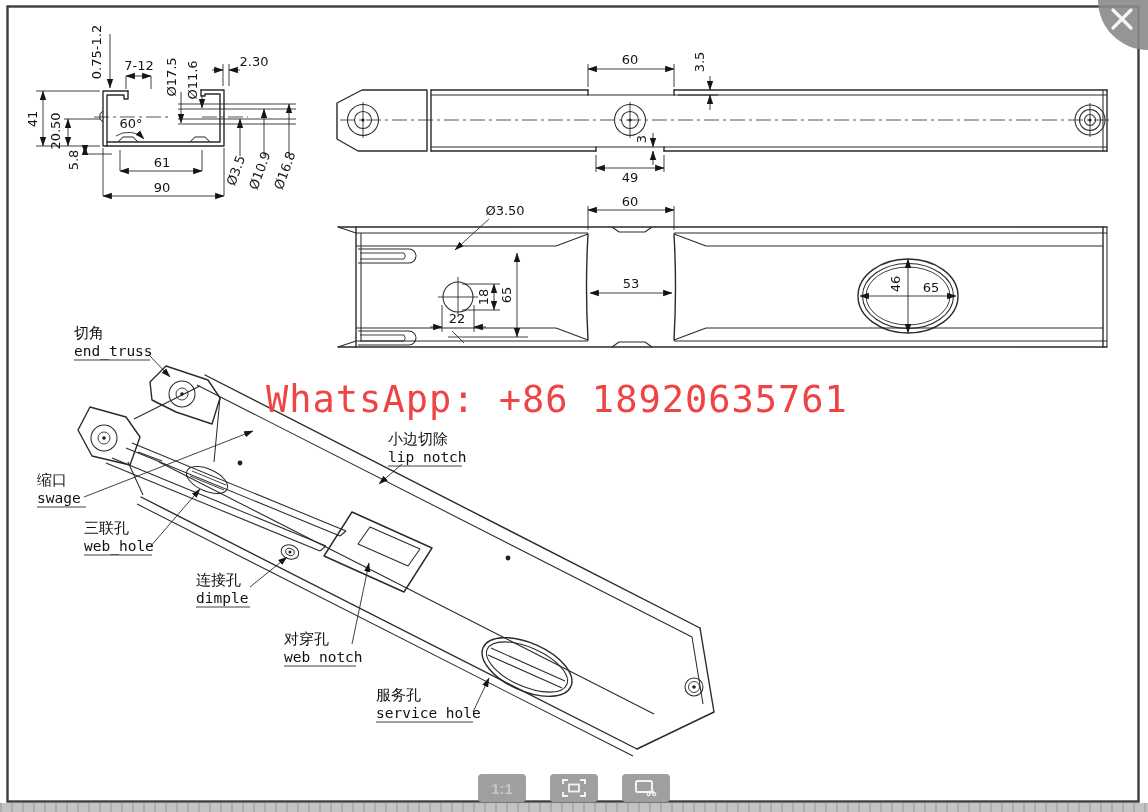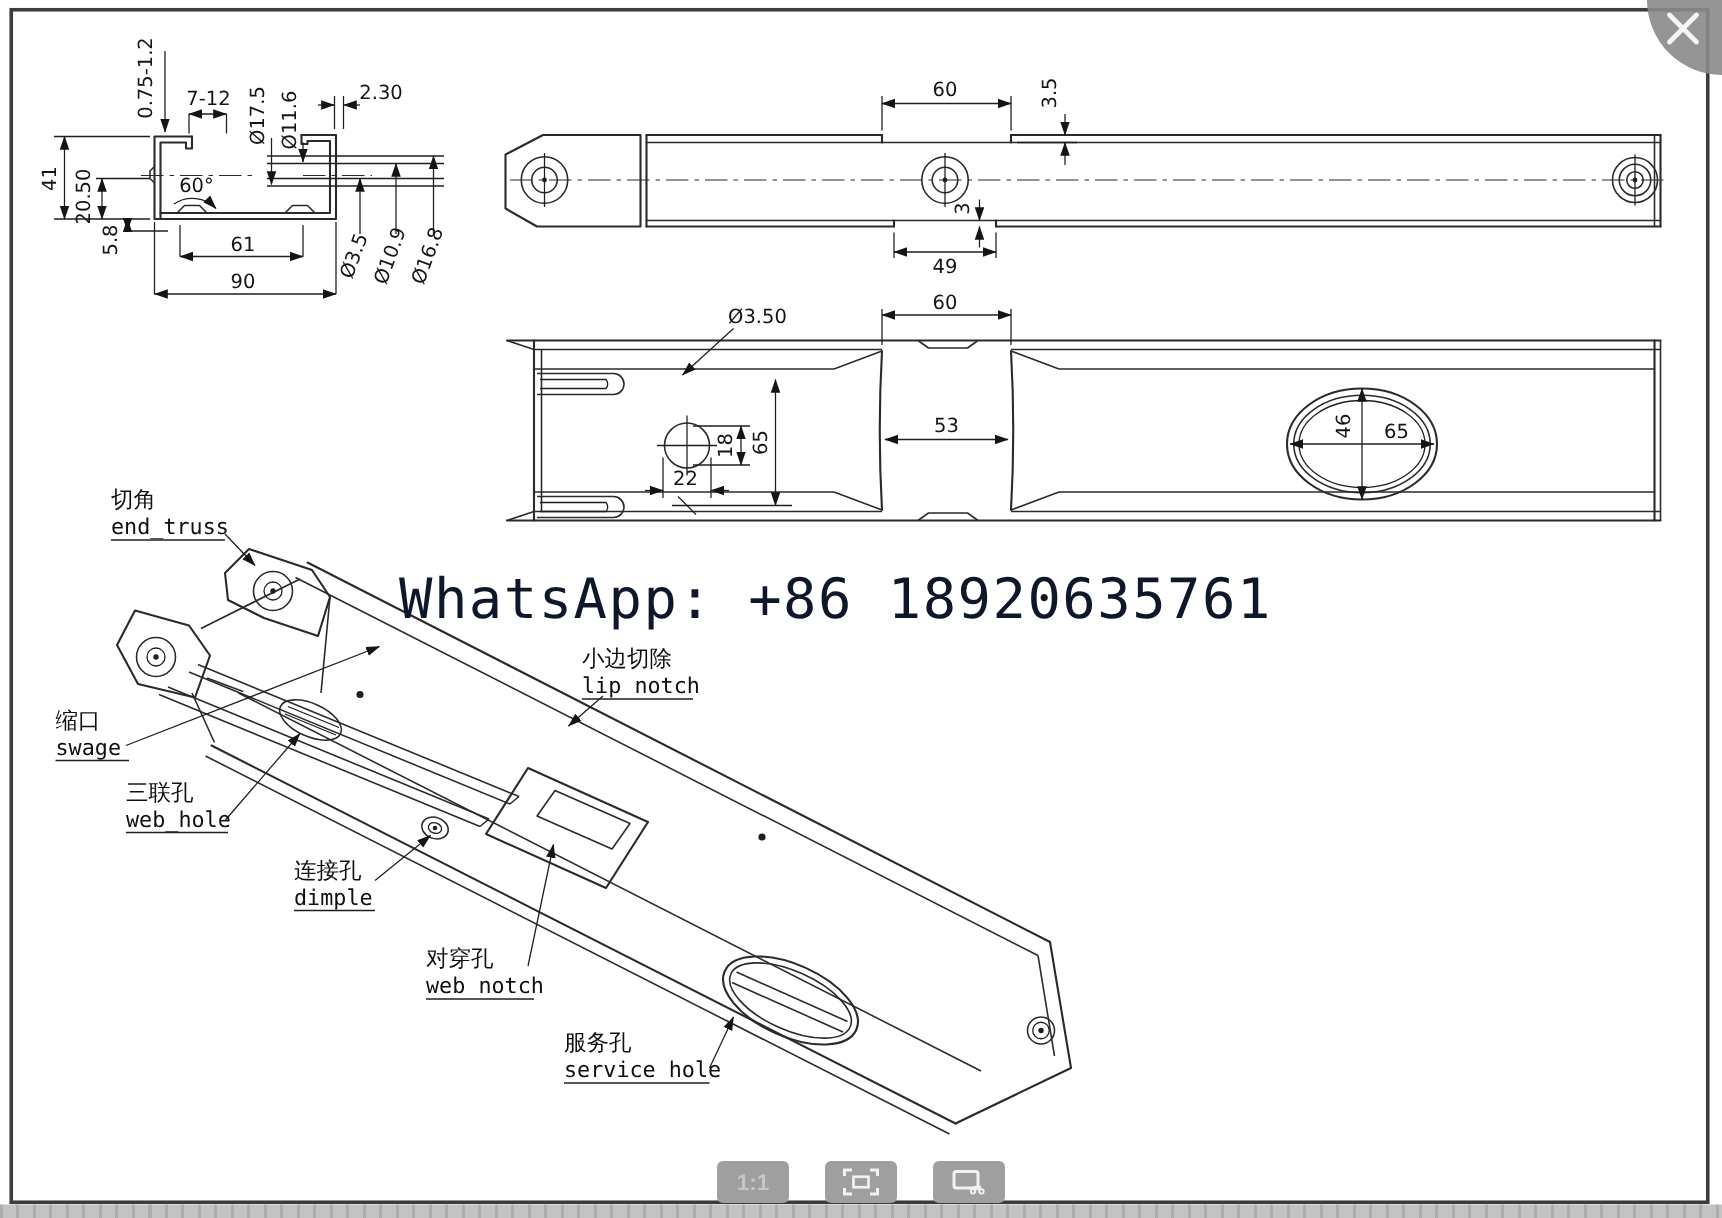--- a/index.html
+++ b/index.html
@@ -8,21 +8,21 @@
   #stage{position:absolute;left:0;top:0;width:1148px;height:812px;}
   svg .e{stroke:#2a2a2a;stroke-width:1.4;fill:none;stroke-linecap:round;stroke-linejoin:round;}
   svg .m{stroke:#2a2a2a;stroke-width:1.05;fill:none;stroke-linejoin:round;}
   svg .t{stroke:#1f1f1f;stroke-width:0.85;fill:none;}
   svg .cl{stroke:#2a2a2a;stroke-width:0.8;stroke-dasharray:15 4 3 4;fill:none;}
   svg text.d{font-family:"DejaVu Sans",sans-serif;font-size:13px;fill:#151515;}
   svg text.zh{font-family:"DejaVu Sans",sans-serif;font-size:15px;fill:#101010;}
   svg text.en{font-family:"DejaVu Sans Mono",monospace;font-size:14.5px;fill:#101010;}
   .watermark{position:absolute;left:266px;top:378px;width:660px;
      font-family:"DejaVu Sans Mono",monospace;font-size:37px;letter-spacing:1px;
-     color:#0f172a;white-space:nowrap;z-index:3;pointer-events:none;}
+     color:#ef4444;white-space:nowrap;z-index:3;pointer-events:none;}
   .toolbar{position:absolute;left:478px;top:774px;display:flex;gap:24px;z-index:6;}
   .tbtn{width:48px;height:28px;background:#9f9f9f;border-radius:4px;display:flex;
         align-items:center;justify-content:center;cursor:pointer;}
   .tbtn .scale{font-family:"Liberation Sans",sans-serif;font-size:15px;font-weight:bold;color:#c6c6c6;}
   .bottomstrip{position:absolute;left:0;top:803px;width:1148px;height:9px;background:#c3c3c3;
      z-index:5;background-image:repeating-linear-gradient(90deg,rgba(70,70,70,0.18) 0 2px,transparent 2px 11px);}
 </style>
 </head>
 <body>
 

